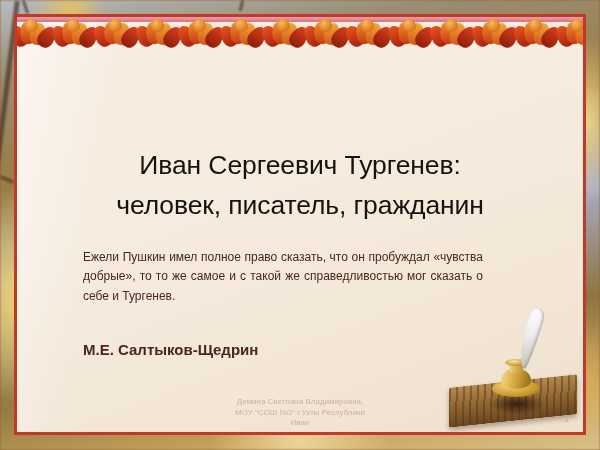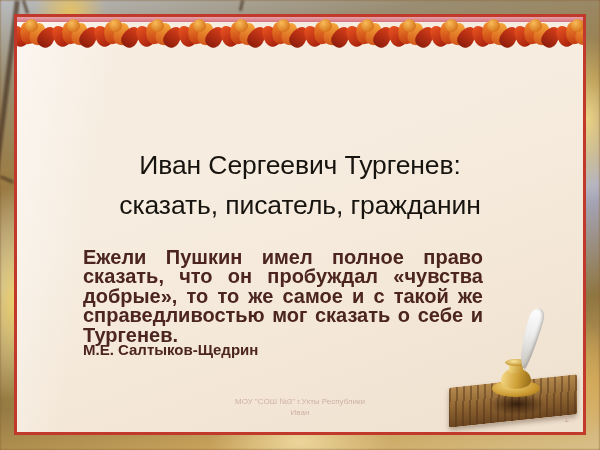--- a/index.html
+++ b/index.html
@@ -103,25 +103,25 @@
   }
   .title-line { display: block; white-space: nowrap; }
 
   
   .quote {
     position: absolute;
     left: 66px;
     top: 231px;
     width: 400px;
     color: #4c2420;
-    font-size: 20px;
+    font-size: 12px;
     line-height: 19.4px;
     text-align: justify;
     text-justify: inter-word;
-    font-weight: 700;
+    font-weight: 400;
   }
   .attribution {
     position: absolute;
     left: 66px;
     top: 324px;
     width: 413px;
     color: #4c2420;
     font-size: 15px;
     font-weight: 600;
   }
@@ -326,36 +326,37 @@
       <span class="leaf a"></span>
         <span class="leaf b"></span>
         <span class="leaf c"></span>
         <span class="leaf d"></span>
         <span class="berry"></span>
     </div>
   </div>
 
   <div class="title">
     <span class="title-line">Иван Сергеевич Тургенев:</span>
-    <span class="title-line">сказать, писатель, гражданин</span>
+    <span class="title-line">человек, писатель, гражданин</span>
   </div>
 
   <div class="quote">Ежели Пушкин имел полное право сказать, что он пробуждал «чувства добрые», то то же самое и с такой же справедливостью мог сказать о себе и Тургенев.</div>
   <div class="attribution">М.Е. Салтыков-Щедрин</div>
 
   <div class="inkwell-art">
     <div class="slab"></div>
     <div class="slab-shadow"></div>
     <div class="ink-base"></div>
     <div class="ink-body"></div>
     <div class="ink-neck"></div>
     <div class="ink-lip"></div>
     <div class="quill-shaft"></div>
     <div class="quill"></div>
   </div>
 
   <div class="footer">
+    <span>Демина Светлана Владимировна,</span>
     <span>МОУ "СОШ №3" г.Ухты Республики</span>
     <span>Иван</span>
   </div>
 
   <div class="page-number">1</div>
 </div>
 
 </body></html>

